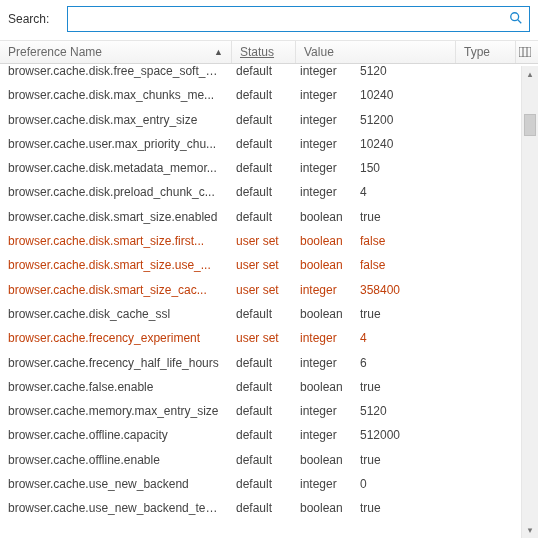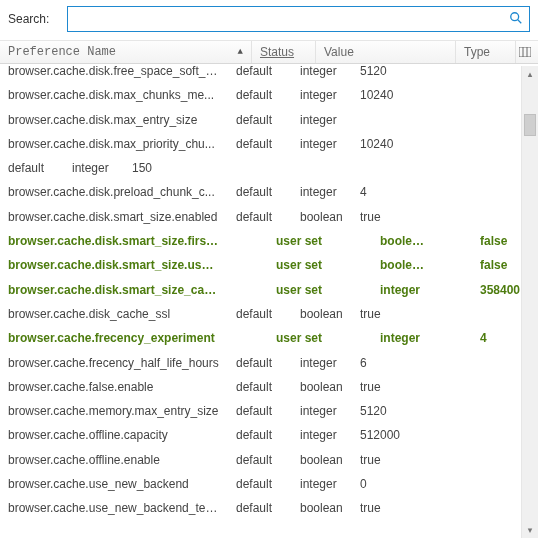--- a/index.html
+++ b/index.html
@@ -49,21 +49,21 @@
   padding-right: 4px;
 }
 .header .col {
   padding: 0 8px;
   border-right: 1px solid #e3e3e3;
   height: 100%;
   display: flex;
   align-items: center;
   position: relative;
 }
-.col-pref { width: 252px; font-family: Liberation Mono, monospace; }
+.col-pref { width: 232px; }
 .col-status { width: 64px; text-decoration: underline; }
 .col-type { width: 60px; }
 .col-value { flex: 1; border-right: none; }
 .sort-arrow {
   position: absolute;
   right: 8px;
   font-size: 9px;
   color: #555;
 }
 .cols-icon {
@@ -86,21 +86,21 @@
 .row .c {
   padding: 0 8px;
   white-space: nowrap;
   overflow: hidden;
   text-overflow: ellipsis;
 }
 .row .c-pref { width: 228px; }
 .row .c-status { width: 64px; }
 .row .c-type { width: 60px; }
 .row .c-value { flex: 1; }
-.row.bold { font-weight: bold; color: #4d7c0f; gap: 40px; }
+.row.bold { font-weight: normal; color: #c2410c; }
 .scrollbar {
   position: absolute;
   right: 0;
   top: 66px;
   bottom: 0;
   width: 17px;
   background: #f0f0f0;
   border-left: 1px solid #e6e6e6;
 }
 .scroll-thumb {
@@ -174,28 +174,30 @@
     <div class="row">
       <div class="c c-pref">browser.cache.disk.max_chunks_me...</div>
       <div class="c c-status">default</div>
       <div class="c c-type">integer</div>
       <div class="c c-value">10240</div>
     </div>
     <div class="row">
       <div class="c c-pref">browser.cache.disk.max_entry_size</div>
       <div class="c c-status">default</div>
       <div class="c c-type">integer</div>
-    </div>
-    <div class="row">
-      <div class="c c-pref">browser.cache.disk.max_priority_chu...</div>
+      <div class="c c-value">51200</div>
+    </div>
+    <div class="row">
+      <div class="c c-pref">browser.cache.user.max_priority_chu...</div>
       <div class="c c-status">default</div>
       <div class="c c-type">integer</div>
       <div class="c c-value">10240</div>
     </div>
     <div class="row">
+      <div class="c c-pref">browser.cache.disk.metadata_memor...</div>
       <div class="c c-status">default</div>
       <div class="c c-type">integer</div>
       <div class="c c-value">150</div>
     </div>
     <div class="row">
       <div class="c c-pref">browser.cache.disk.preload_chunk_c...</div>
       <div class="c c-status">default</div>
       <div class="c c-type">integer</div>
       <div class="c c-value">4</div>
     </div>

